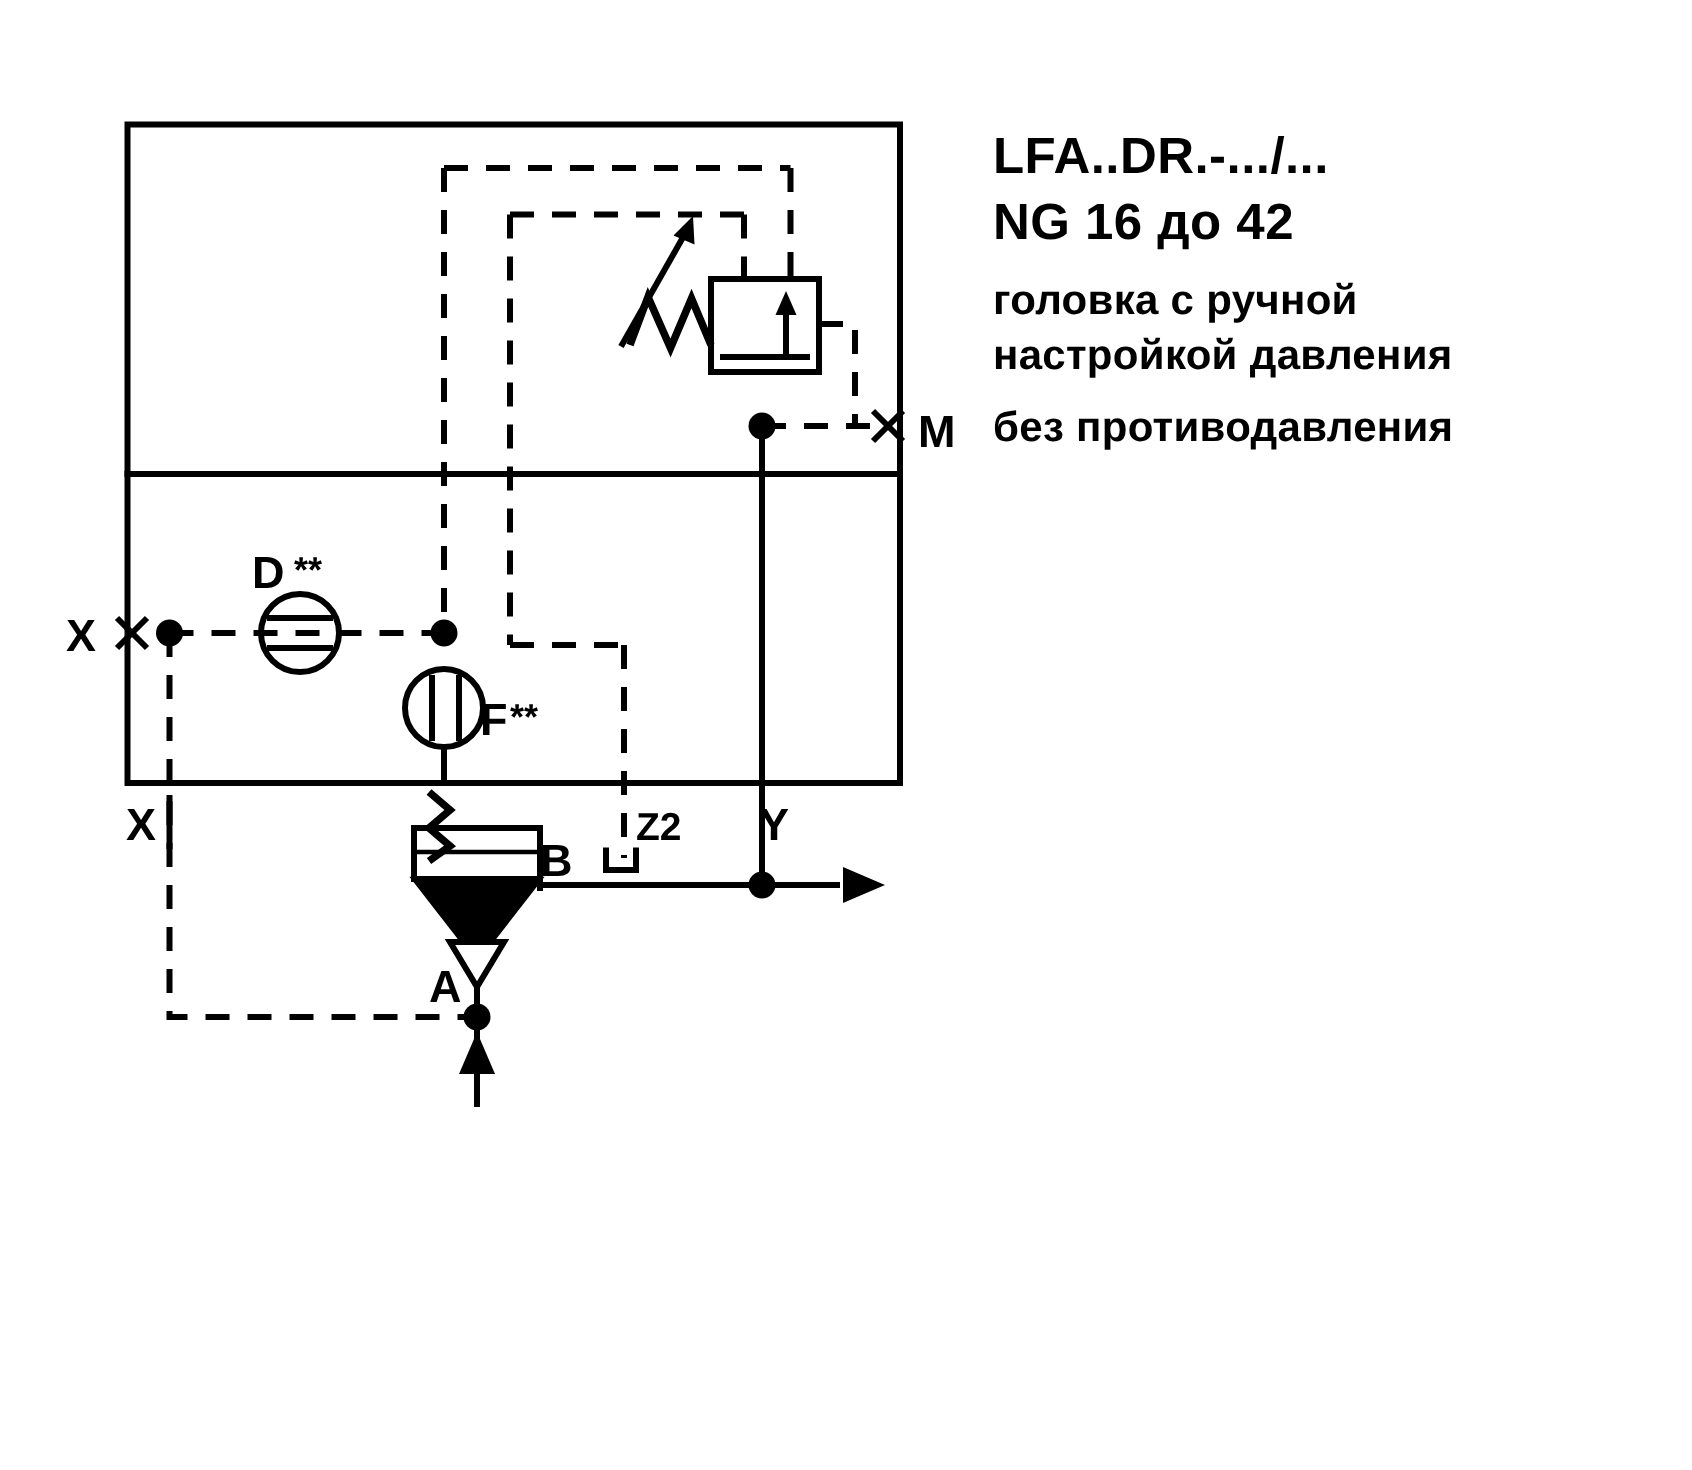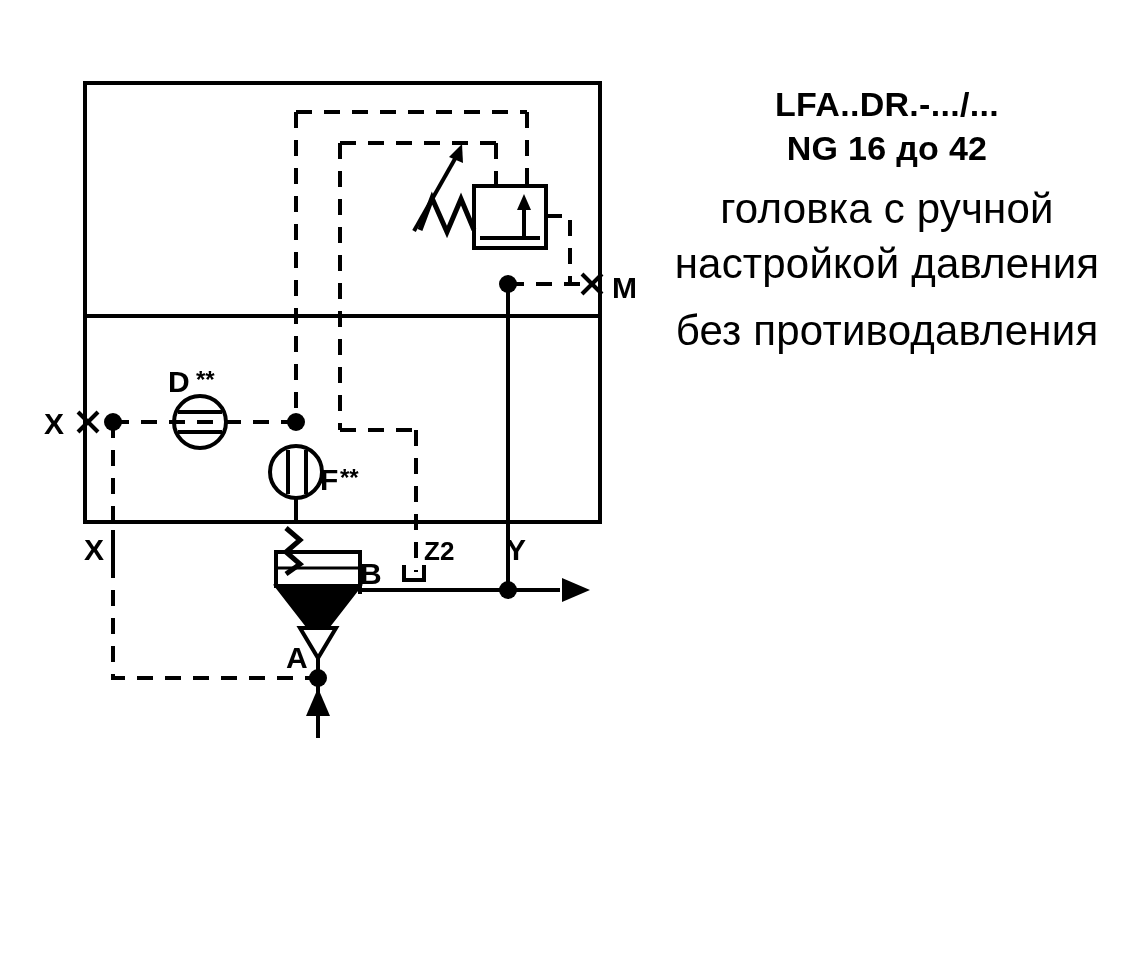--- a/index.html
+++ b/index.html
@@ -33,30 +33,29 @@
     position: absolute;
     left: 662px;
     top: 82px;
     width: 450px;
   }
   .caption-line {
     font-family: "Liberation Sans", sans-serif;
     color: #000000;
     line-height: 1.30;
     white-space: pre;
-    text-align: center;
   }
   .caption-bold {
     font-weight: bold;
     font-size: 34px;
     letter-spacing: 0.3px;
   }
   .caption-regular {
-    font-weight: normal;
-    font-size: 42px;
+    font-weight: bold;
+    font-size: 28px;
     letter-spacing: 0.2px;
   }
   .spacer-sm { height: 12px; }
   .svg-label {
     font-family: "Liberation Sans", sans-serif;
     font-weight: bold;
     font-size: 30px;
   }
   .svg-label-small {
     font-family: "Liberation Sans", sans-serif;

